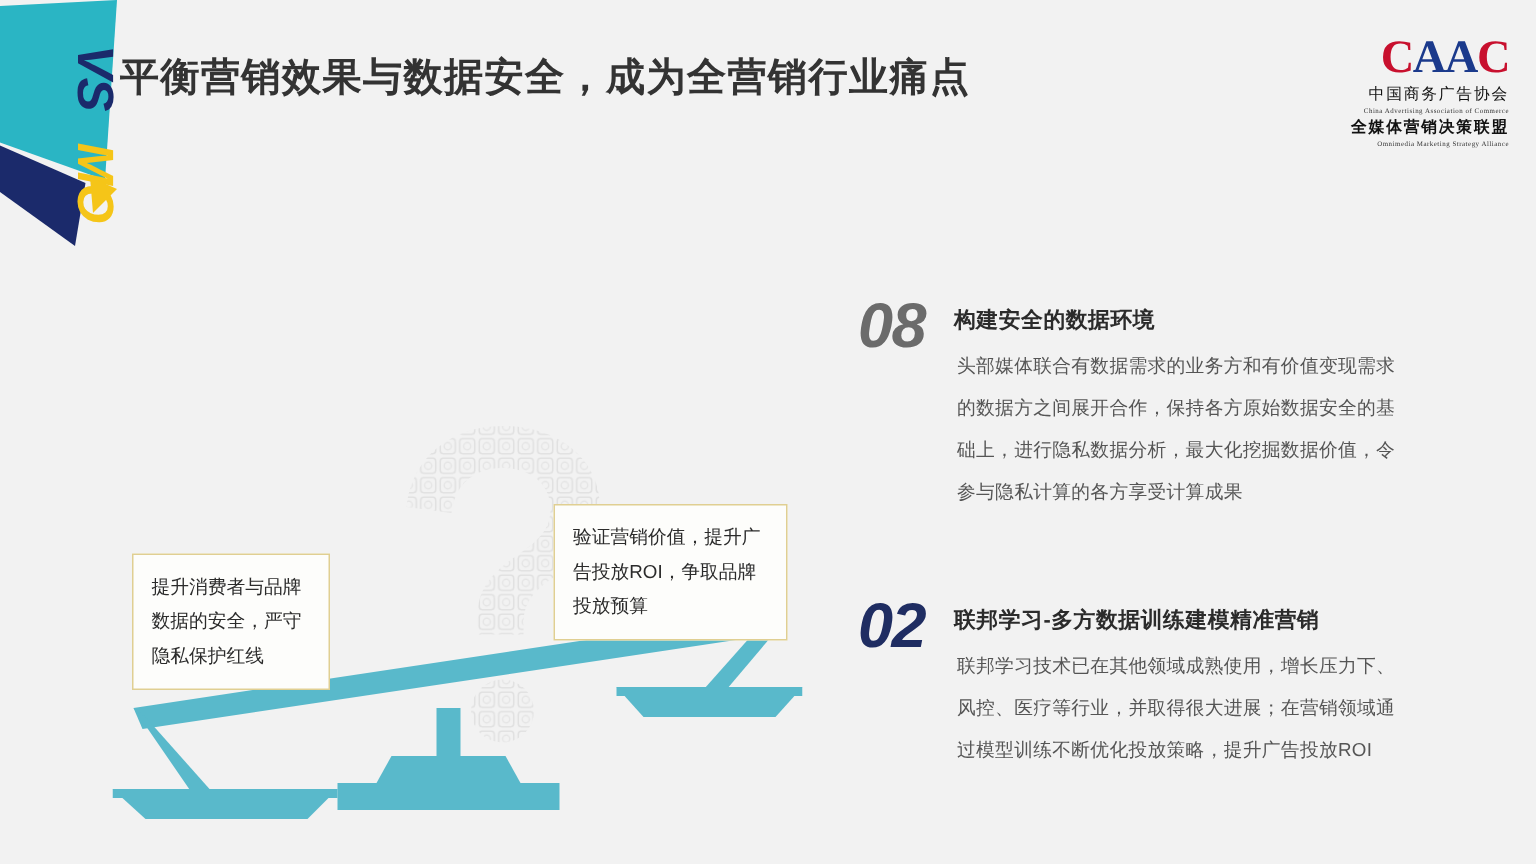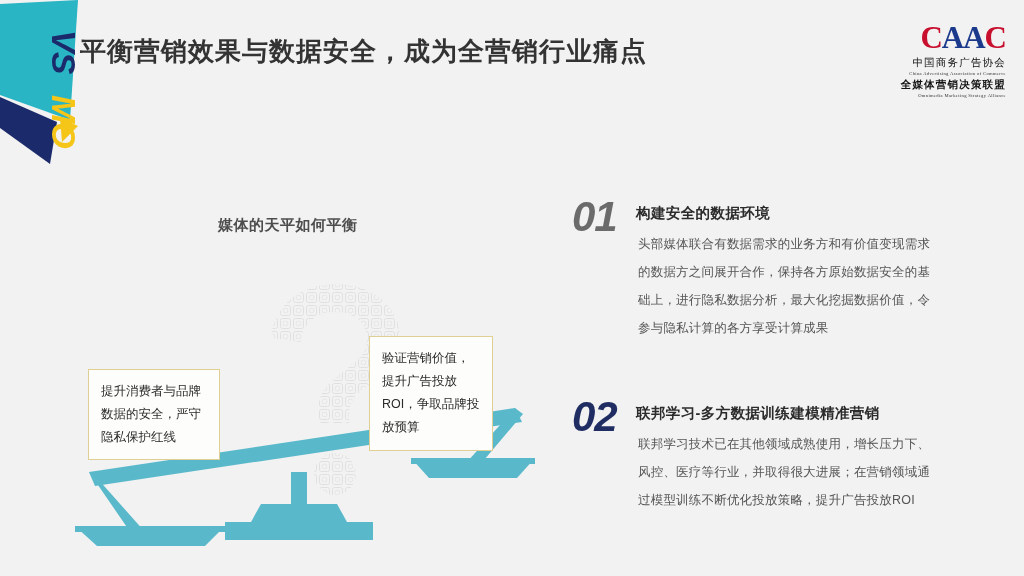--- a/index.html
+++ b/index.html
@@ -42,21 +42,21 @@
                  color:#4d4d4d;letter-spacing:.5px;}
 
   .qmark{position:absolute;left:240px;top:278px;width:190px;height:230px;opacity:.5;}
 
   .scale-wrap{position:absolute;left:75px;top:400px;width:460px;height:150px;}
 
   .callout{position:absolute;background:#fdfdfb;border:1.5px solid #e0cf92;
            font-size:12.5px;color:#2b2b2b;line-height:1.85;padding:10px 12px;
            box-sizing:border-box;}
   .callout-left{left:88px;top:369px;width:132px;}
-  .callout-right{left:369px;top:336px;width:124px;}
+  .callout-right{left:369px;top:336px;width:156px;}
 
   
   .sec{position:absolute;left:572px;width:400px;}
   .sec-01{top:196px;}
   .sec-02{top:396px;}
   .num{position:absolute;left:0;top:0;font-size:42px;font-style:italic;font-weight:bold;
         line-height:1;letter-spacing:-1px;font-family:"Liberation Sans",sans-serif;}
   .num-01{color:#6b6b6b;}
   .num-02{color:#1f2d62;}
   .sec-head{position:absolute;left:64px;top:8px;font-size:14.5px;font-weight:bold;
@@ -86,21 +86,20 @@
   <div class="caac">
     <div class="caac-word"><span class="c1">C</span><span class="a1">A</span><span class="a2">A</span><span class="c2">C</span></div>
     <div class="caac-cn">中国商务广告协会</div>
     <div class="caac-en">China Advertising Association of Commerce</div>
     <div class="caac-cn2">全媒体营销决策联盟</div>
     <div class="caac-en">Omnimedia Marketing Strategy Alliance</div>
   </div>
 
   <div class="title">平衡营销效果与数据安全，成为全营销行业痛点</div>
 
-  <div class="balance-title">媒体的天平如何平衡</div>
 
   <div class="qmark">
     <svg width="190" height="230" viewBox="0 0 190 230" xmlns="http://www.w3.org/2000/svg">
       <defs>
         <pattern id="icons" width="13" height="13" patternUnits="userSpaceOnUse">
           <rect x="1.5" y="1.5" width="10" height="10" rx="2" fill="none" stroke="#cfcfcf" stroke-width="1"></rect>
           <circle cx="6.5" cy="6.5" r="2.4" fill="none" stroke="#d6d6d6" stroke-width=".9"></circle>
         </pattern>
         <mask id="qm">
           <path d="M95 6C60 6 34 28 31 60l30 4c2-18 14-30 34-30 19 0 32 11 32 27 0 13-7 21-22 31-19 13-27 24-27 44v9h31v-7c0-14 6-22 23-33 20-13 28-26 28-45C160 29 133 6 95 6Z" fill="#fff"></path>
@@ -129,21 +128,21 @@
         <polygon points="336,58 460,58 442,78 354,78"></polygon>
         <polygon points="336,58 460,58 460,64 336,64"></polygon>
       </g>
     </svg>
   </div>
 
   <div class="callout callout-left">提升消费者与品牌数据的安全，严守隐私保护红线</div>
   <div class="callout callout-right">验证营销价值，提升广告投放ROI，争取品牌投放预算</div>
 
   <div class="sec sec-01">
-    <div class="num num-01">01</div>
+    <div class="num num-01">08</div>
     <div class="sec-head">构建安全的数据环境</div>
     <div class="sec-body">头部媒体联合有数据需求的业务方和有价值变现需求的数据方之间展开合作，保持各方原始数据安全的基础上，进行隐私数据分析，最大化挖掘数据价值，令参与隐私计算的各方享受计算成果</div>
   </div>
 
   <div class="sec sec-02">
     <div class="num num-02">02</div>
     <div class="sec-head">联邦学习-多方数据训练建模精准营销</div>
     <div class="sec-body">联邦学习技术已在其他领域成熟使用，增长压力下、风控、医疗等行业，并取得很大进展；在营销领域通过模型训练不断优化投放策略，提升广告投放ROI</div>
   </div>
 

